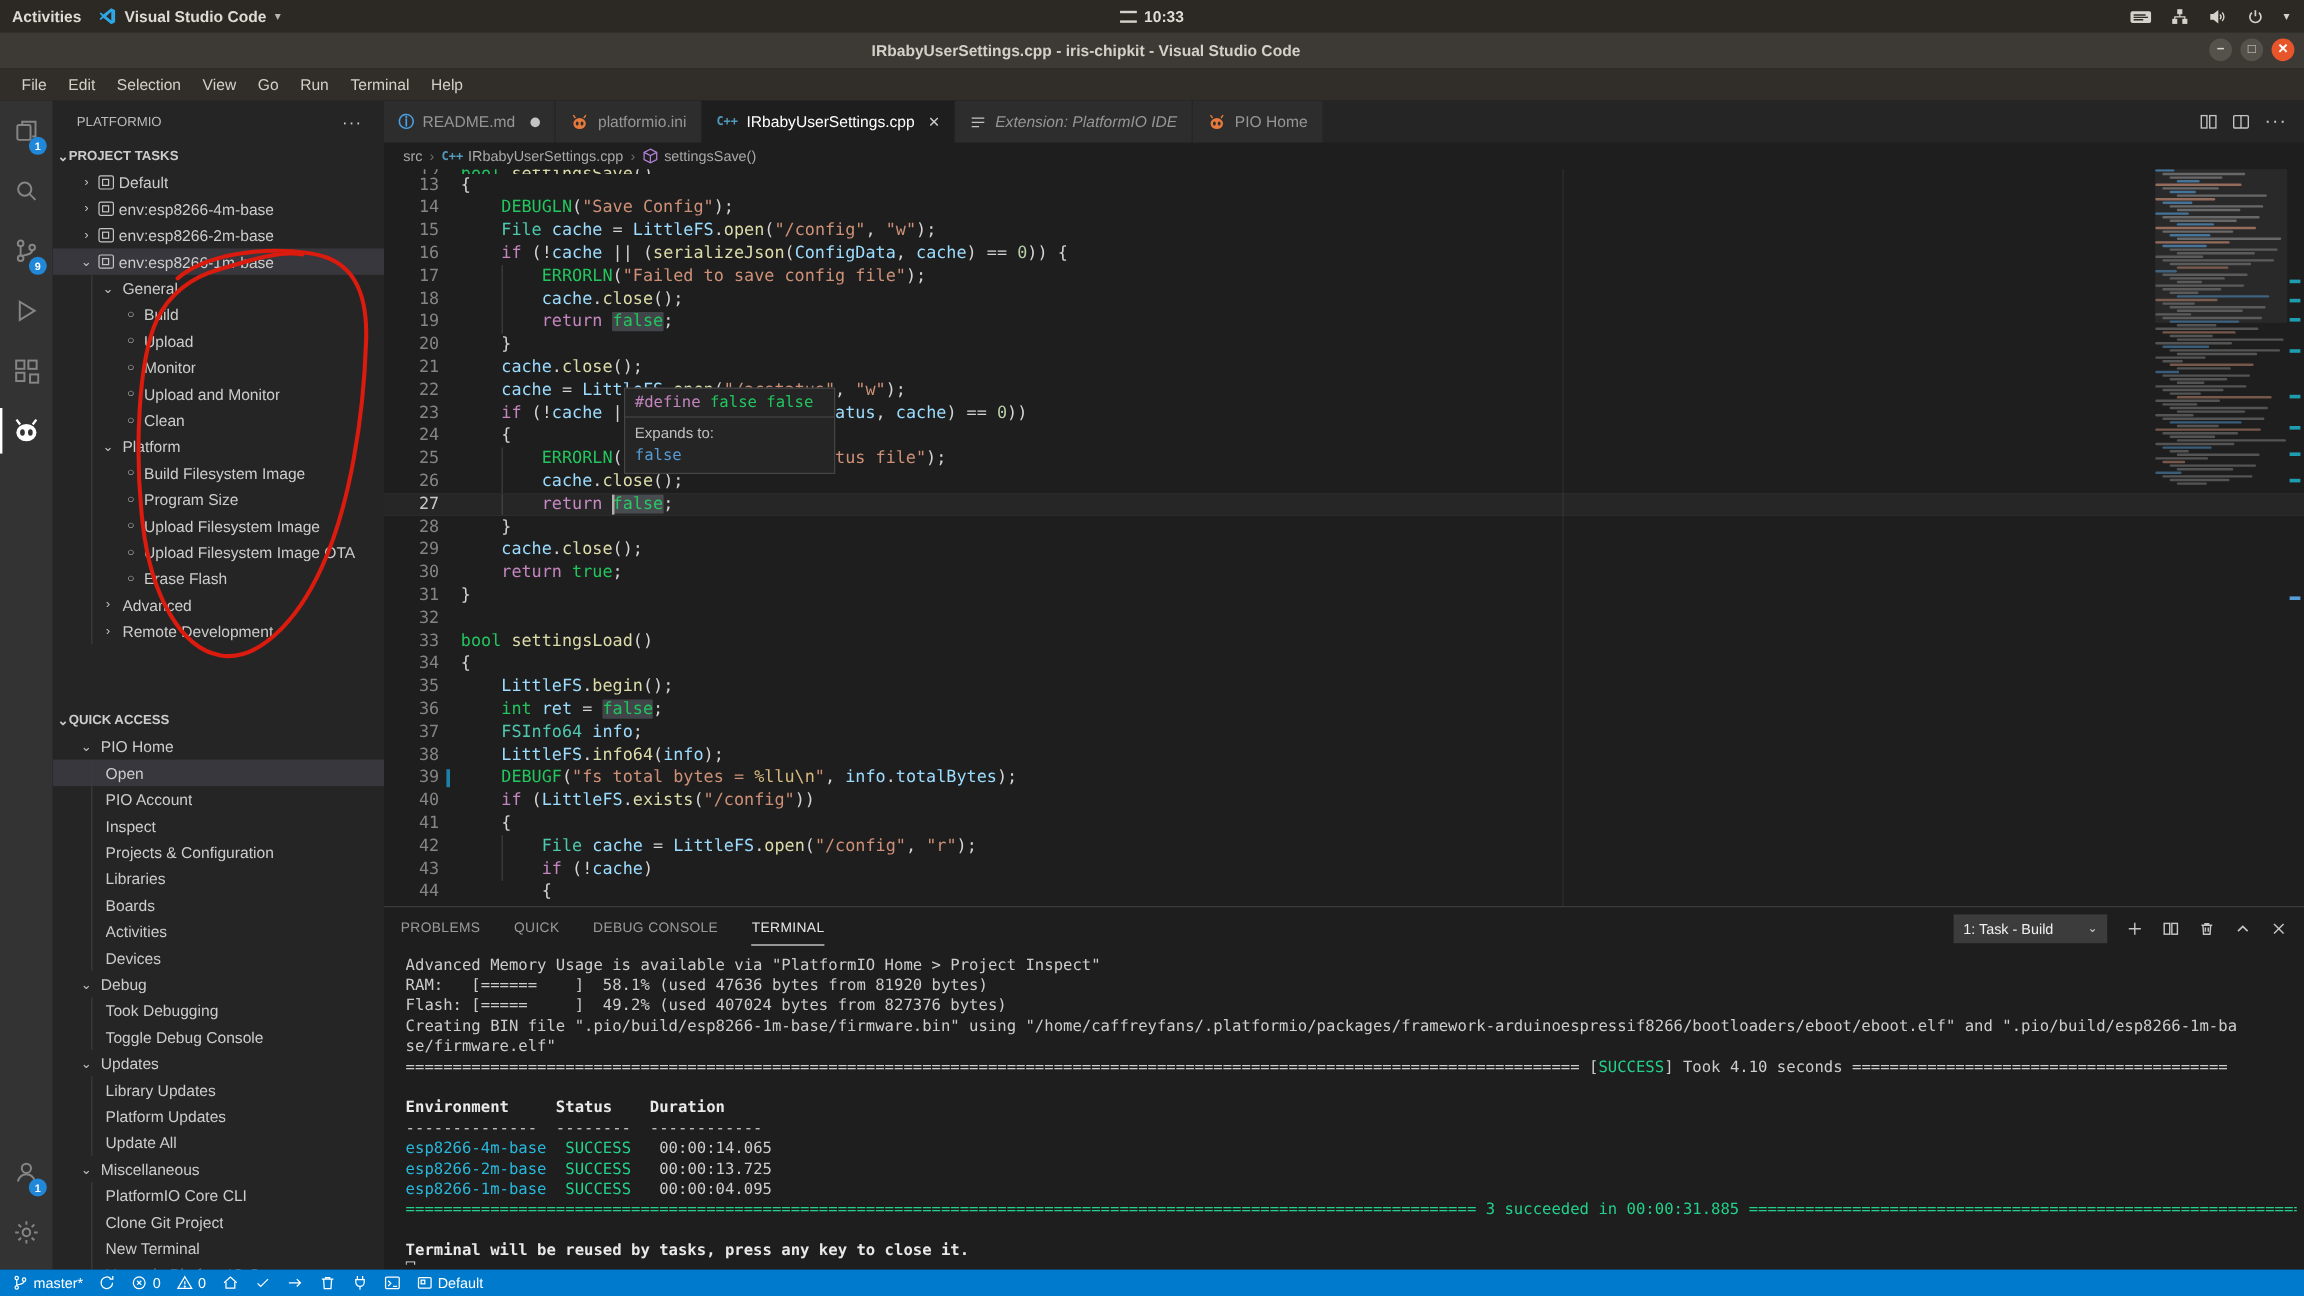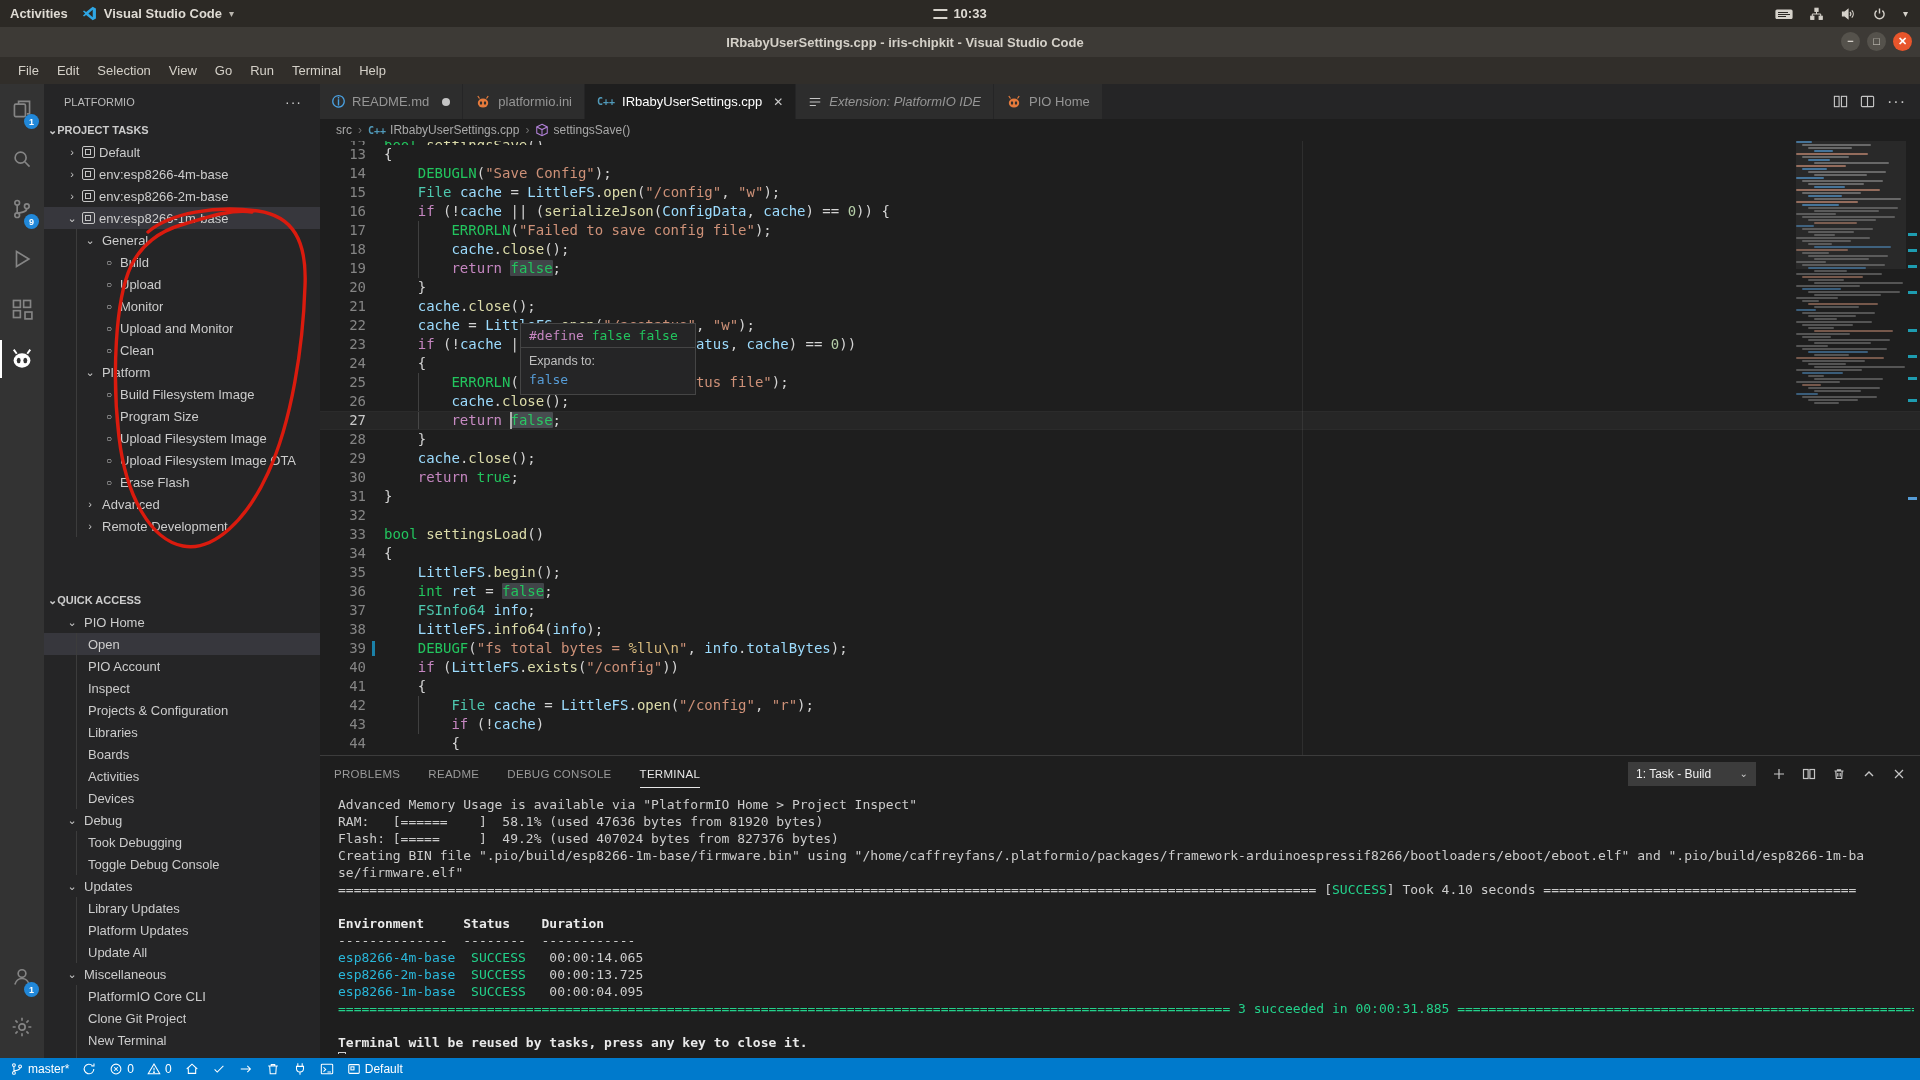--- a/index.html
+++ b/index.html
@@ -866,21 +866,21 @@
         <span class="ov-mark" style="top:214px;background:#1e9cb0"></span>
         <span class="ov-mark" style="top:236px;background:#1e9cb0"></span>
         <span class="ov-mark" style="top:258px;background:#1e9cb0"></span>
         <span class="ov-mark" style="top:356px;background:#569cd6"></span>
       </div>
 
     <div id="panel">
       <div id="panel-head">
         <span id="panel-tabs" style="display:flex;">
             <span class="ptab ">PROBLEMS</span>
-            <span class="ptab ">README</span>
+            <span class="ptab ">QUICK</span>
             <span class="ptab ">DEBUG CONSOLE</span>
             <span class="ptab active">TERMINAL</span>
           </span>
         <span class="panel-actions">
           <span class="task-select">
             <span>1: Task - Build</span>
             <span style="font-size:10px;color:#cccccc;">⌄</span>
           </span>
           <span class="ico">
               <svg width="14" height="14" viewBox="0 0 14 14" stroke="currentColor" fill="none" stroke-width="1.2">

